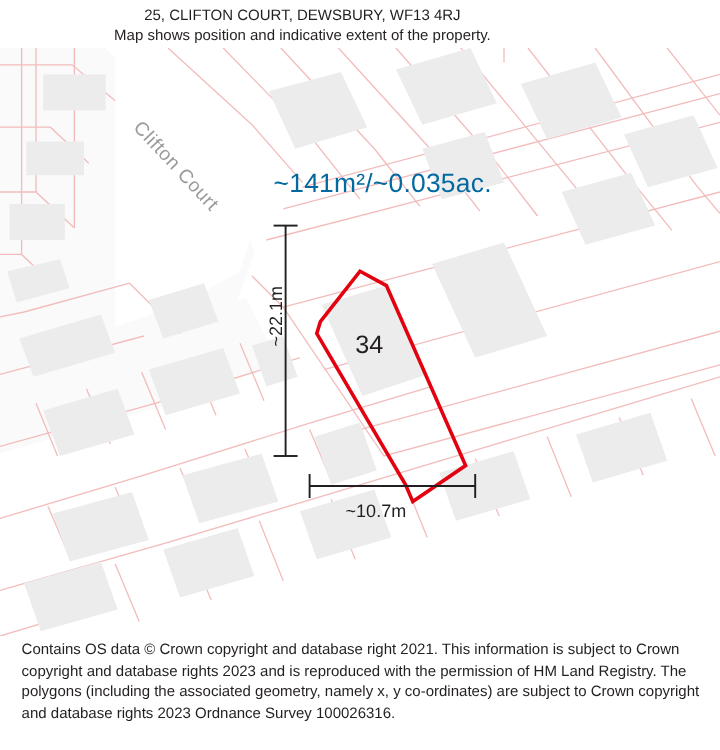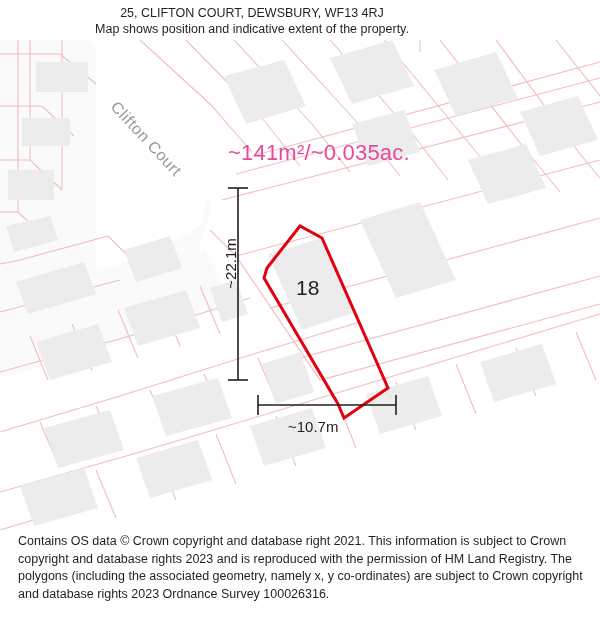--- a/index.html
+++ b/index.html
@@ -42,21 +42,21 @@
   .map-svg {
     position: absolute;
     top: 0;
     left: 0;
   }
   .area-label {
     position: absolute;
     left: 228px;
     top: 100px;
     font-size: 22px;
-    color: #ec4899;
+    color: #0369a1;
     letter-spacing: 0.2px;
   }
   .plot-number {
     position: absolute;
     left: 296px;
     top: 236px;
     font-size: 21px;
     color: #231f20;
   }
   .street-name {
@@ -209,19 +209,19 @@
     </g>
 
     <g stroke="#231f20" stroke-width="1.6">
       <line x1="258" y1="365" x2="396" y2="365"></line>
       <line x1="258" y1="355" x2="258" y2="375"></line>
       <line x1="396" y1="355" x2="396" y2="375"></line>
     </g>
   </svg>
 
   <div class="area-label">~141m²/~0.035ac.</div>
-  <div class="plot-number">18</div>
+  <div class="plot-number">34</div>
   <div class="street-name">Clifton Court</div>
   <div class="dim-v">~22.1m</div>
   <div class="dim-h">~10.7m</div>
 </div>
 
 <div class="footer">Contains OS data © Crown copyright and database right 2021. This information is subject to Crown copyright and database rights 2023 and is reproduced with the permission of HM Land Registry. The polygons (including the associated geometry, namely x, y co-ordinates) are subject to Crown copyright and database rights 2023 Ordnance Survey 100026316.</div>
 
 </body></html>

